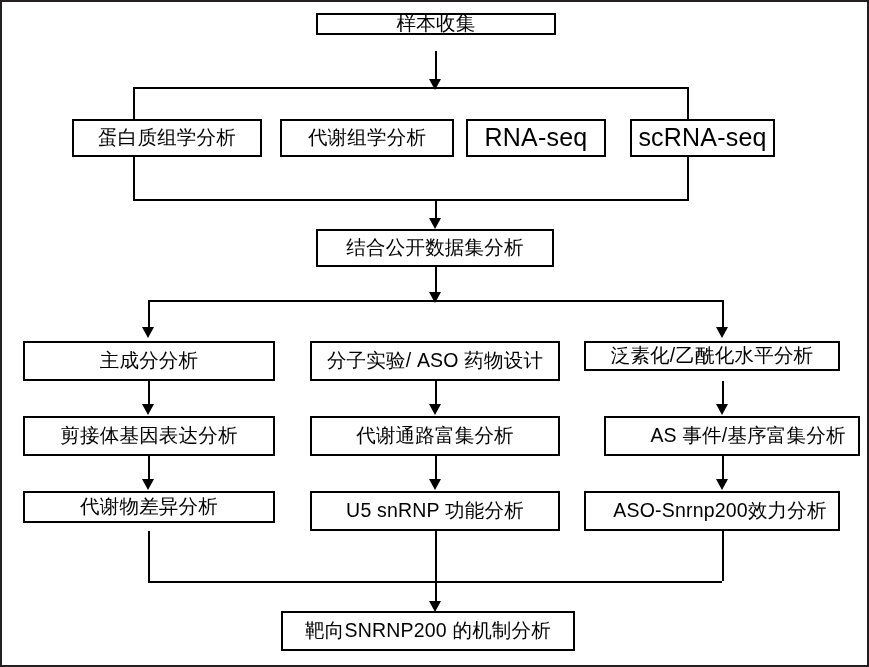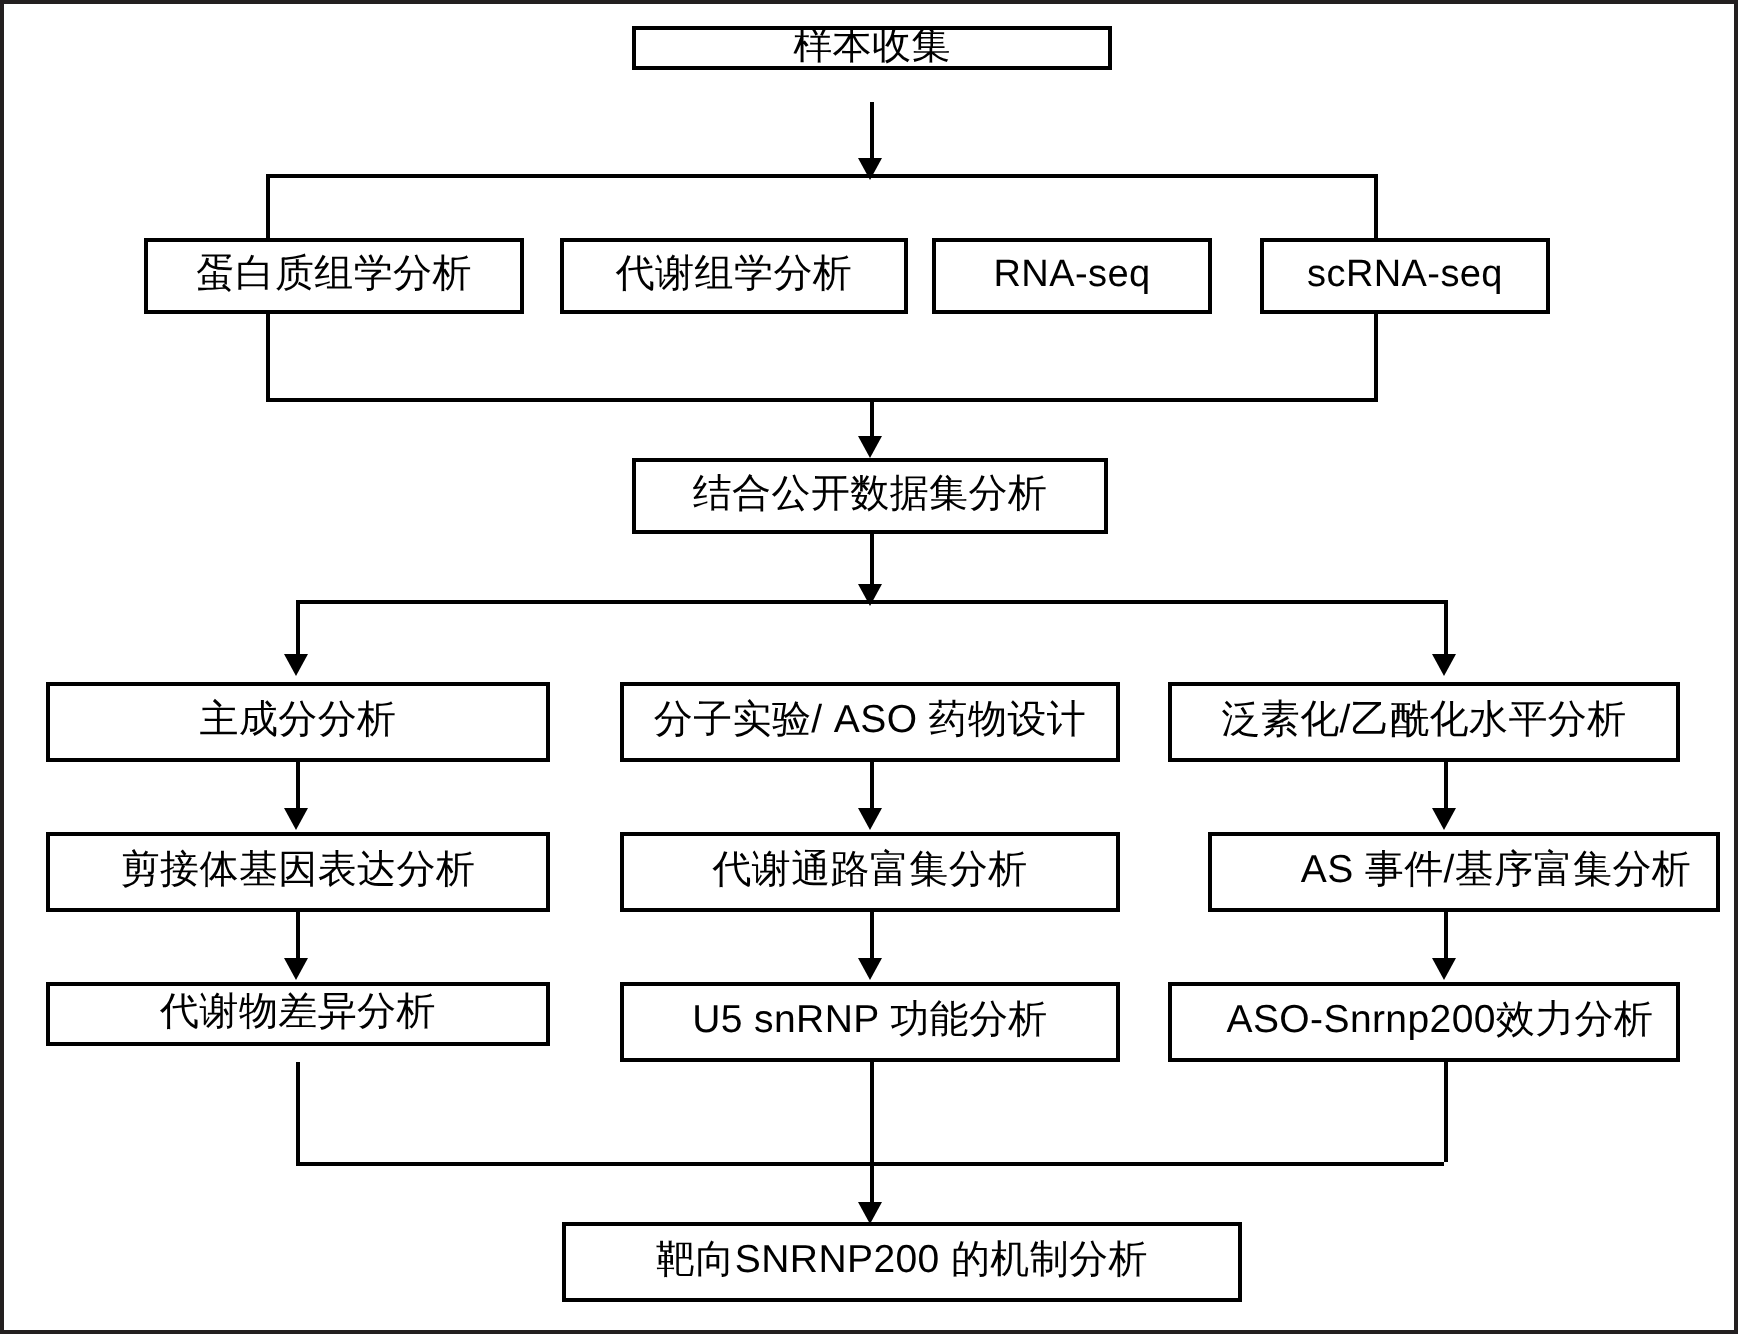--- a/index.html
+++ b/index.html
@@ -31,21 +31,21 @@
   .node {
     position: absolute;
     box-sizing: border-box;
     border: 2.5px solid #000000;
     background: #ffffff;
     display: flex;
     align-items: center;
     justify-content: center;
     text-align: center;
     color: #000000;
-    font-size: 19px;
+    font-size: 25px;
     line-height: 1.1;
     letter-spacing: 0.2px;
     white-space: nowrap;
     z-index: 3;
   }
   .node.cjk {
     font-size: 19.5px;
   }
   
   .vline {
@@ -120,32 +120,32 @@
   <div class="node cjk" style="left:310px; top:341px; width:250px; height:40px;">分子实验/ ASO 药物设计</div>
   <div class="vline" style="left:435px; top:381px; height:28px;"></div>
   <div class="arrow" style="left:429px; top:404px;"></div>
 
   <div class="node cjk" style="left:310px; top:416px; width:250px; height:40px;">代谢通路富集分析</div>
   <div class="vline" style="left:435px; top:456px; height:28px;"></div>
   <div class="arrow" style="left:429px; top:479px;"></div>
 
   <div class="node cjk" style="left:310px; top:491px; width:250px; height:40px;text-align:center;">U5 snRNP 功能分析</div>
 
-  <div class="node cjk" style="left:584px; top:341px; width:256px; height:40px;">泛素化/乙酰化水平分析</div>
+  <div class="node cjk" style="left:584px; top:341px; width:256px; height:30px;">泛素化/乙酰化水平分析</div>
   <div class="vline" style="left:722px; top:381px; height:28px;"></div>
   <div class="arrow" style="left:716px; top:404px;"></div>
 
   <div class="node cjk" style="left:604px; top:416px; width:256px; height:40px;padding-left:32px;">AS 事件/基序富集分析</div>
   <div class="vline" style="left:722px; top:456px; height:28px;"></div>
   <div class="arrow" style="left:716px; top:479px;"></div>
 
   <div class="node cjk" style="left:584px; top:491px; width:256px; height:40px;padding-left:16px;">ASO-Snrnp200效力分析</div>
 
   <div class="vline" style="left:148px; top:531px; height:50px;"></div>
   <div class="vline" style="left:722px; top:531px; height:50px;"></div>
   <div class="hline" style="left:148px; top:581px; width:574px;"></div>
 
   <div class="vline" style="left:435px; top:531px; height:75px;"></div>
   <div class="arrow" style="left:429px; top:601px;"></div>
 
-  <div class="node cjk" style="left:281px; top:611px; width:340px; height:40px;">靶向SNRNP200 的机制分析</div>
+  <div class="node cjk" style="left:281px; top:611px; width:294px; height:40px;">靶向SNRNP200 的机制分析</div>
 
 </div>
 
 </body></html>

